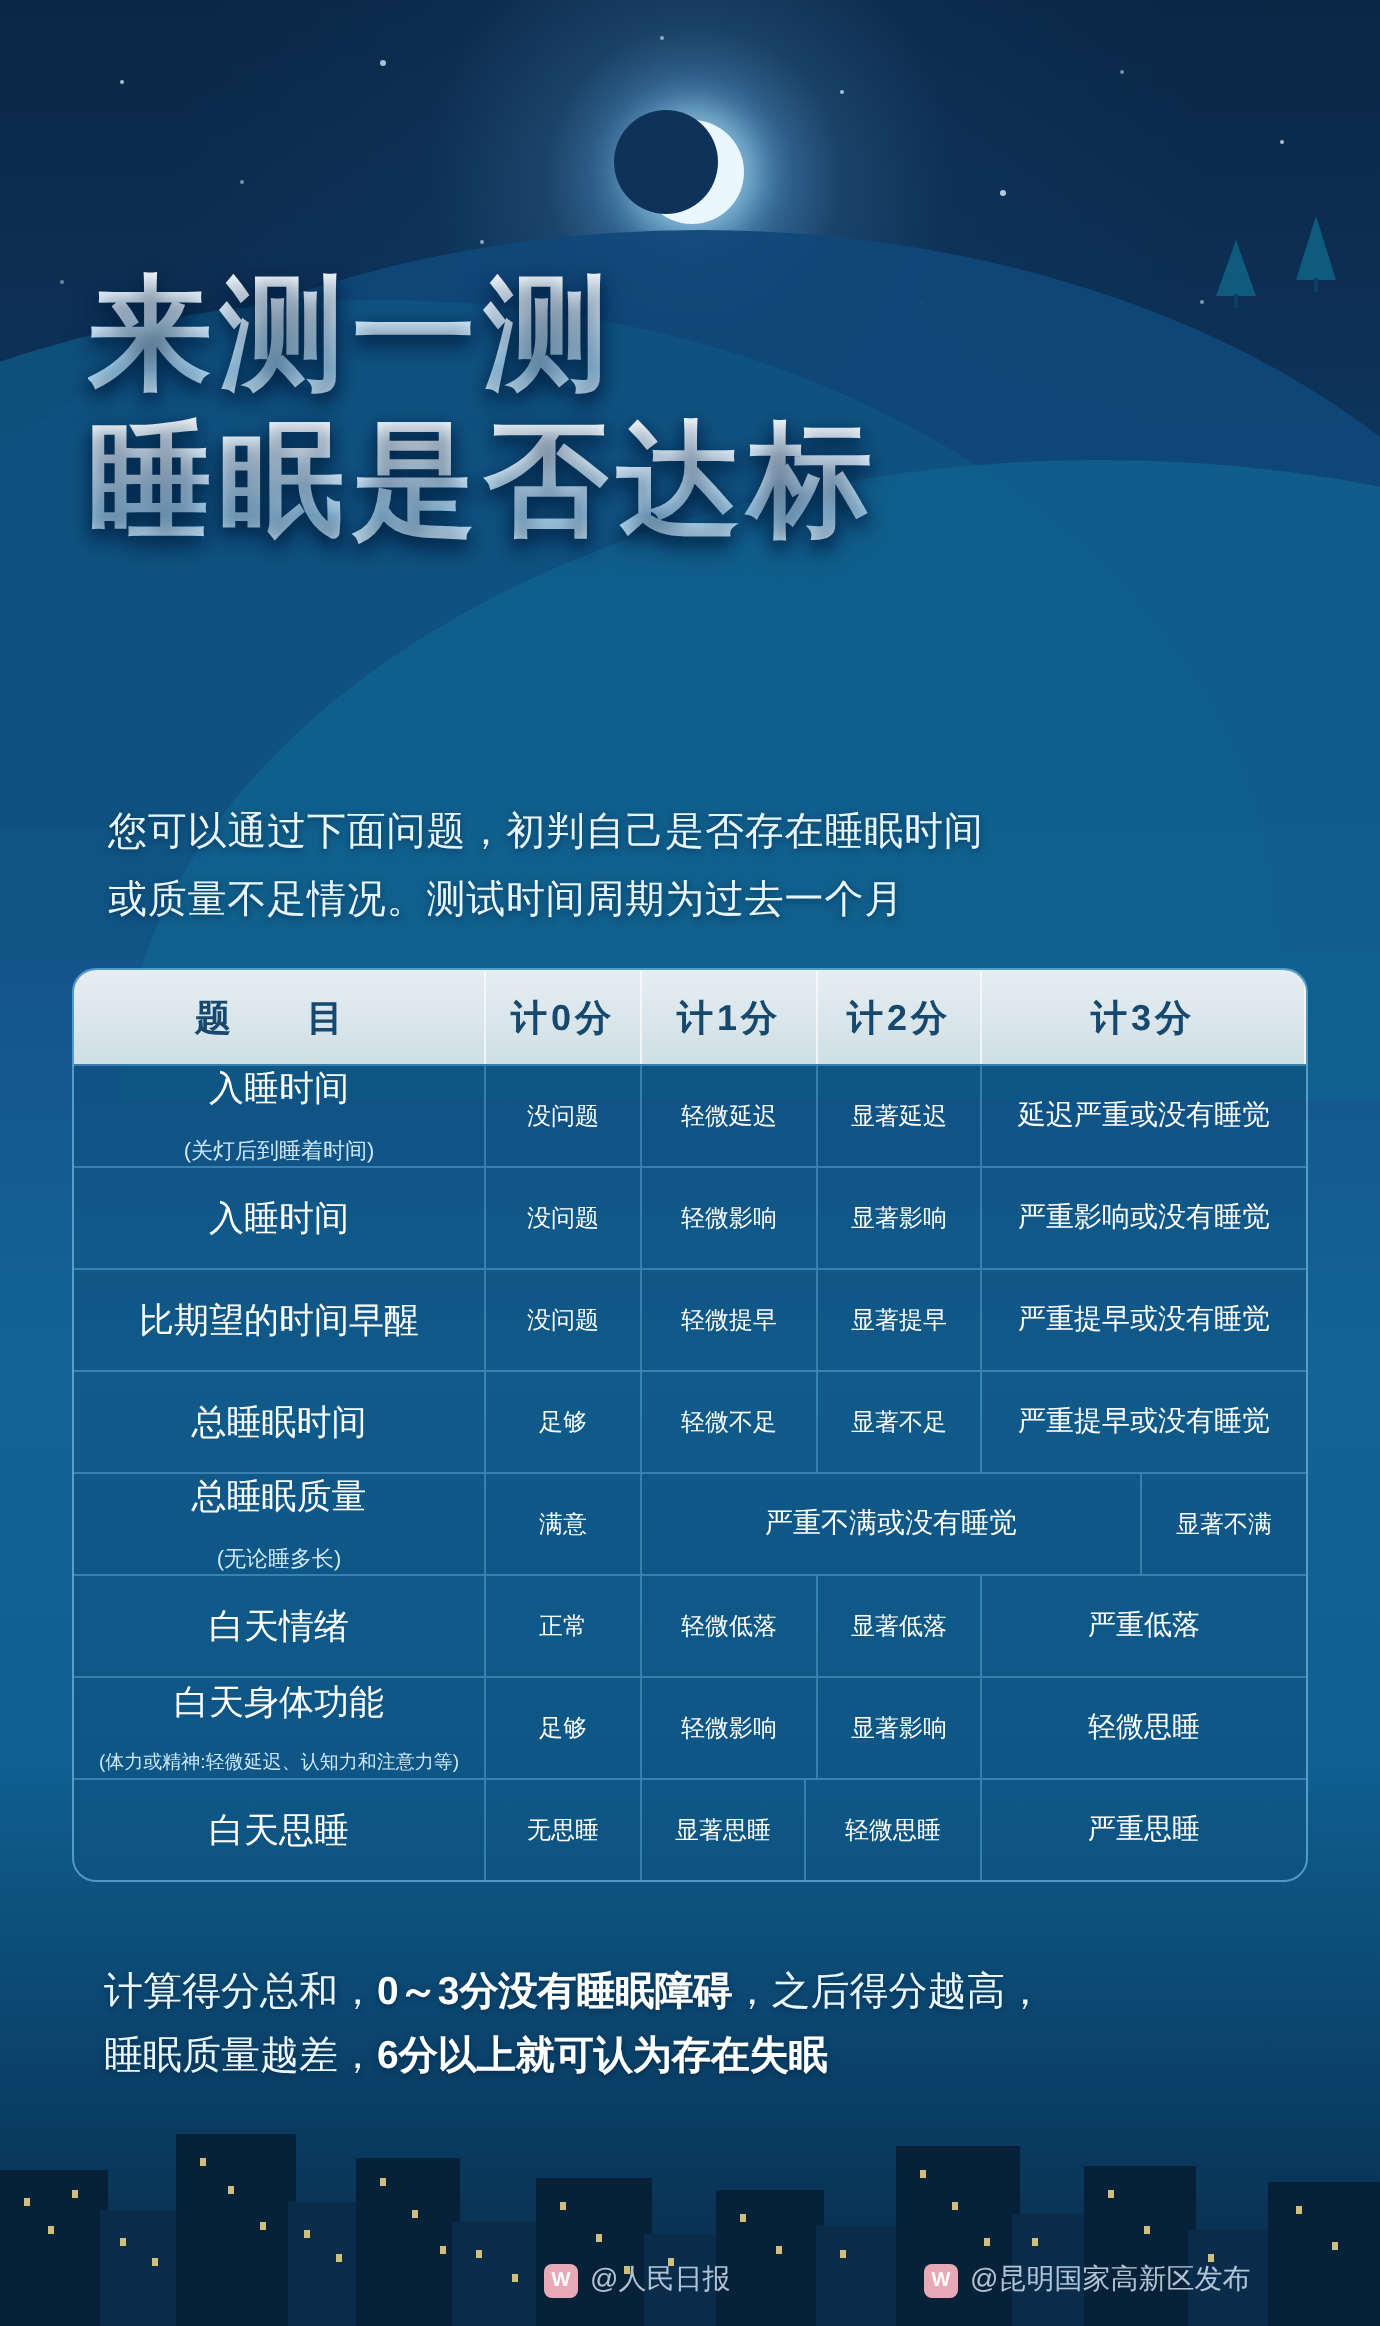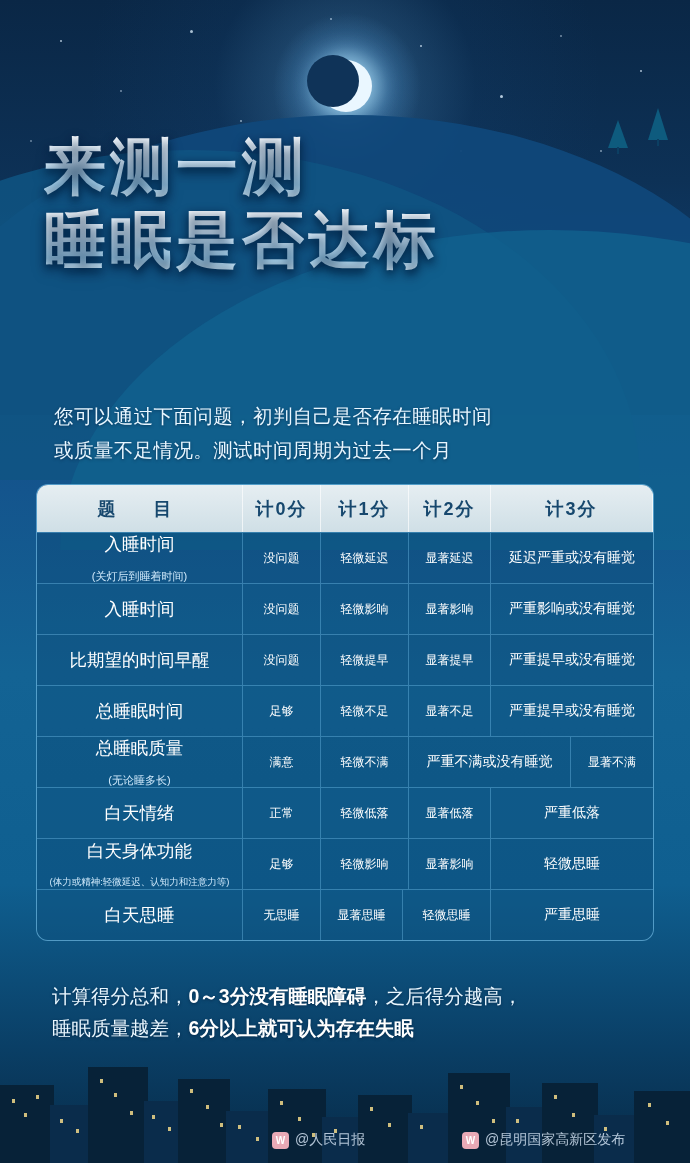--- a/index.html
+++ b/index.html
@@ -258,21 +258,20 @@
       <div class="cell c3 ans">显著不足</div>
       <div class="cell c4 ans-wide">严重提早或没有睡觉</div>
     </div>
 
     <div class="row body-row">
       <div class="cell c0">
         <div class="q-main">总睡眠质量</div>
         <div class="q-sub">(无论睡多长)</div>
       </div>
       <div class="cell c1 ans">满意</div>
-      <div class="cell c2 ans">轻微不满</div>
       <div class="cell c4 ans-wide">严重不满或没有睡觉</div>
       <div class="cell c3 ans">显著不满</div>
     </div>
 
     <div class="row body-row">
       <div class="cell c0">
         <div class="q-main">白天情绪</div>
       </div>
       <div class="cell c1 ans">正常</div>
       <div class="cell c2 ans">轻微低落</div>

